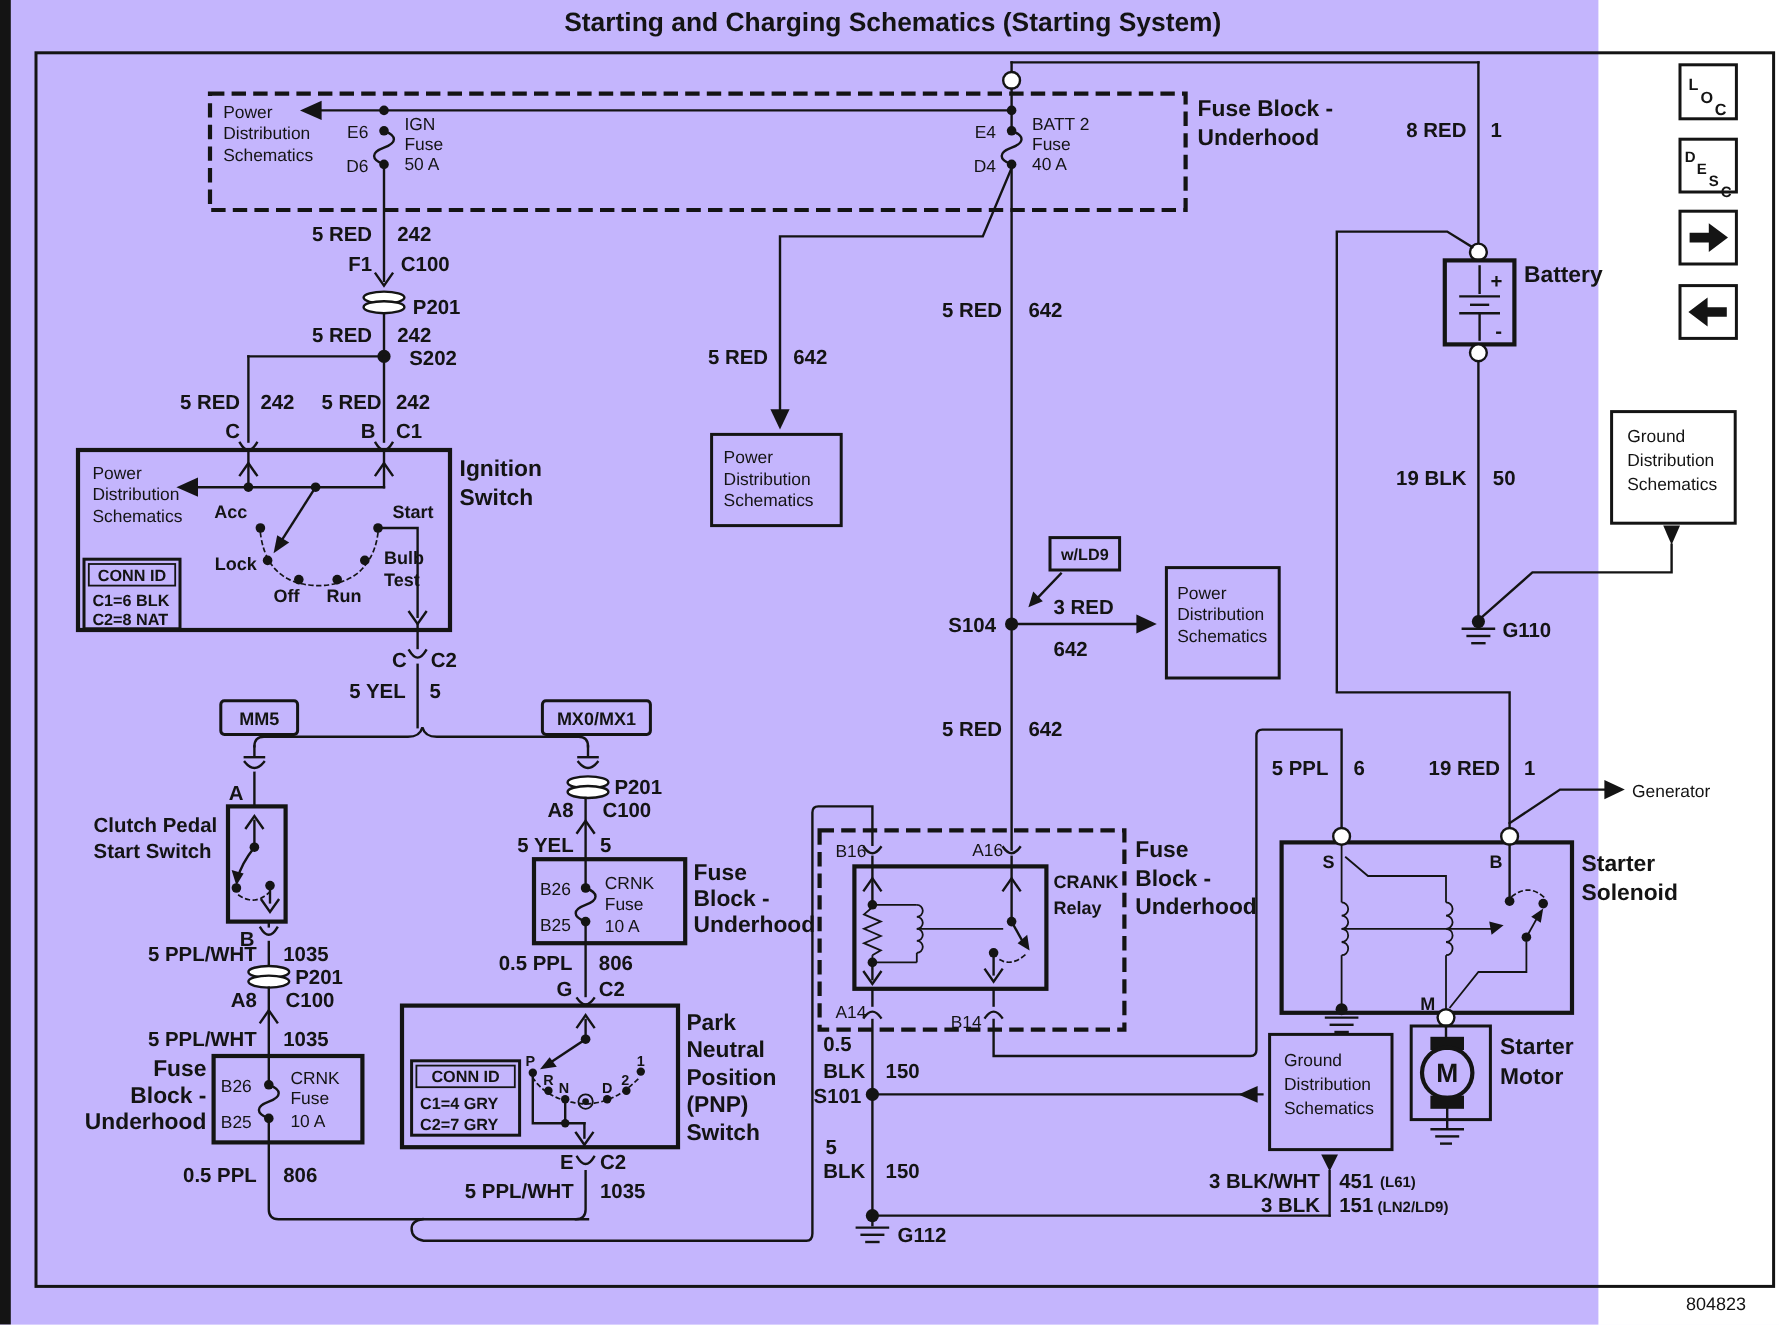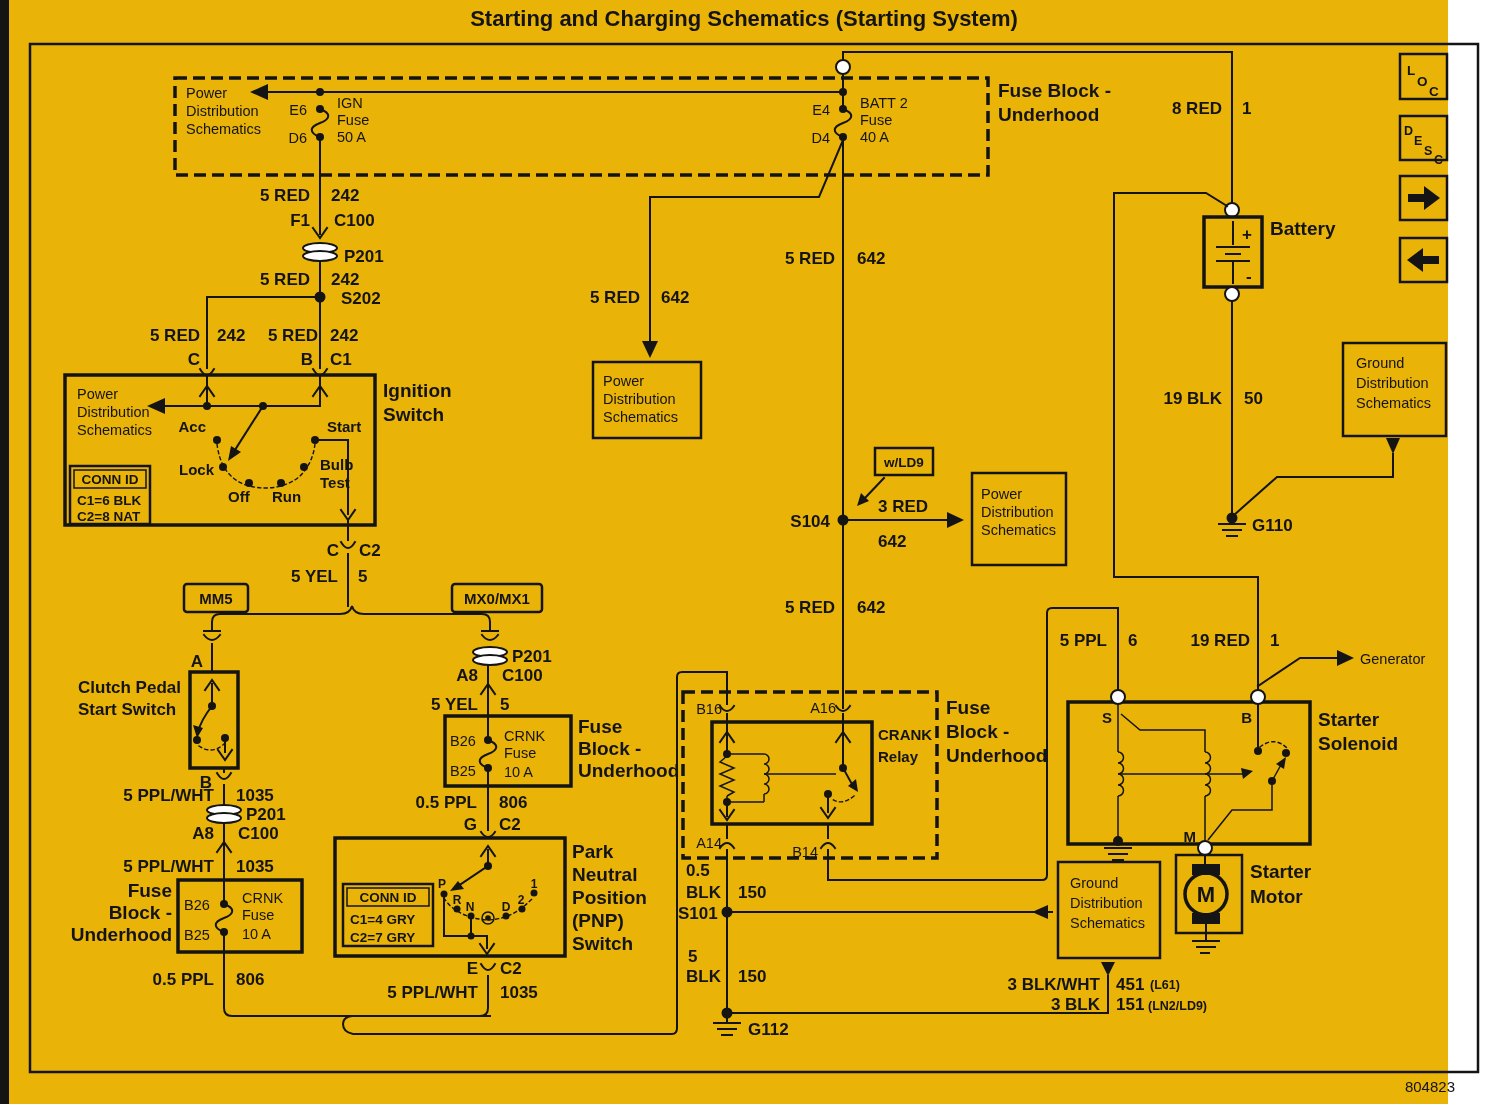--- a/index.html
+++ b/index.html
@@ -1,16 +1,16 @@
 <!DOCTYPE html>
 <html><head>
 <meta charset="utf-8">
 <style>
   html,body{margin:0;padding:0;background:#fff;}
-  .page{width:1448px;height:1104px;position:relative;background:#eab308;}
+  .page{width:1332px;height:1104px;position:relative;background:#c4b5fd;}
   svg{display:block;}
   text{font-family:"Liberation Sans",sans-serif;fill:#141414;}
   .t22{font-size:22px;font-weight:700}
   .t19{font-size:19px;font-weight:700}
   .t17{font-size:17px;font-weight:700}
   .t15{font-size:15px;font-weight:700}
   .t14{font-size:14.5px;font-weight:400}
   .t13{font-size:13.5px;font-weight:700}
   .t12{font-size:12.5px;font-weight:700}
   .pos{font-size:12px;font-weight:700}

